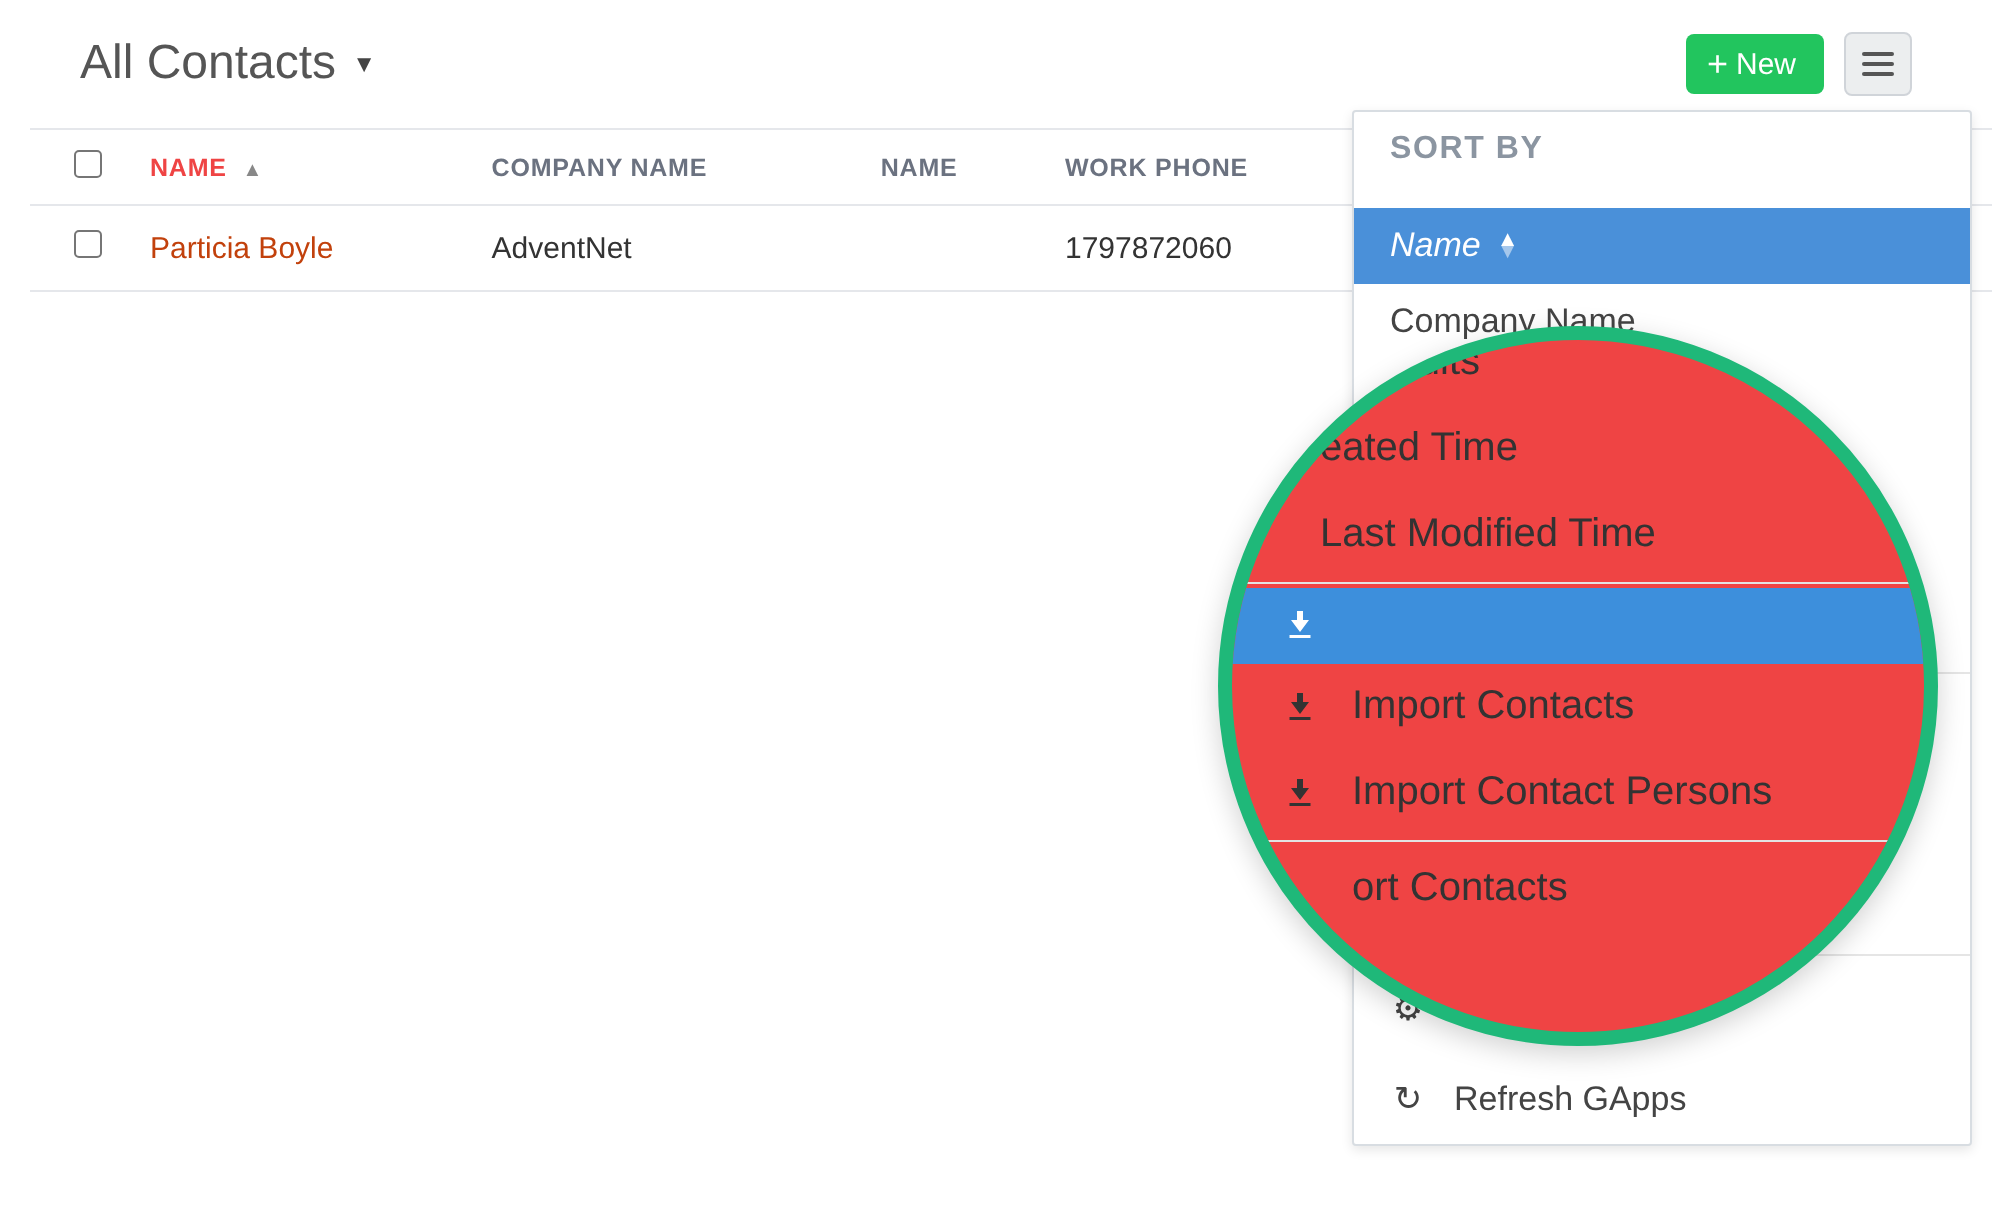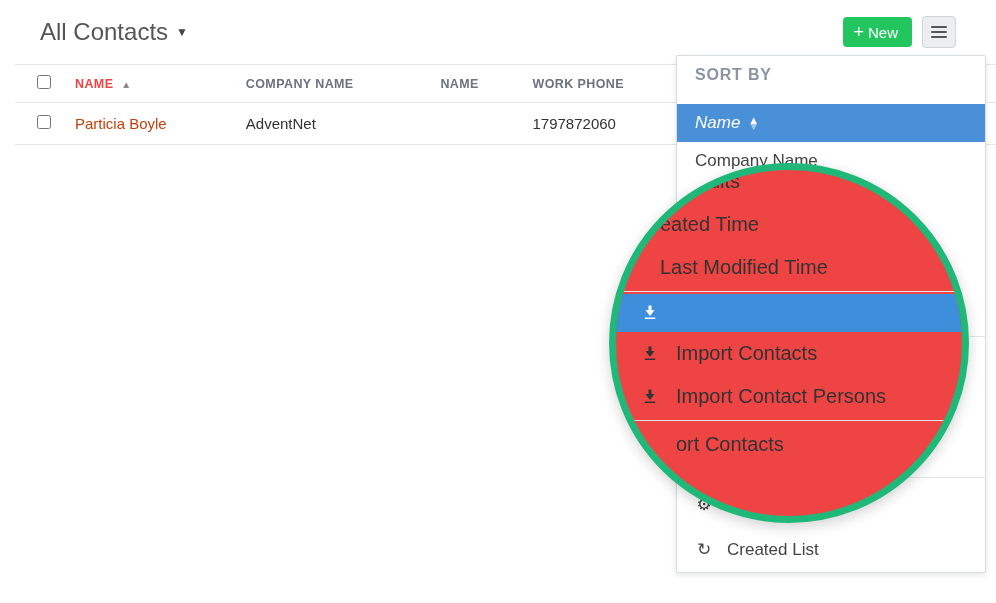--- a/index.html
+++ b/index.html
@@ -285,21 +285,21 @@
     </span>
     <span>Export Contacts</span>
   </div>
   <div class="dd-sep"></div>
   <div class="dd-action">
     <span class="icon-slot">⚙</span>
     <span>Preferences</span>
   </div>
   <div class="dd-action">
     <span class="icon-slot">↻</span>
-    <span>Created List</span>
+    <span>Refresh GApps</span>
   </div>
 </div>
 
 <div class="magnifier">
   <div class="mag-inner">
     <div class="mag-item plain">d Credits</div>
     <div class="mag-item plain">eated Time</div>
     <div class="mag-item plain">Last Modified Time</div>
     <div class="mag-sep"></div>
     <div class="mag-item hl">

